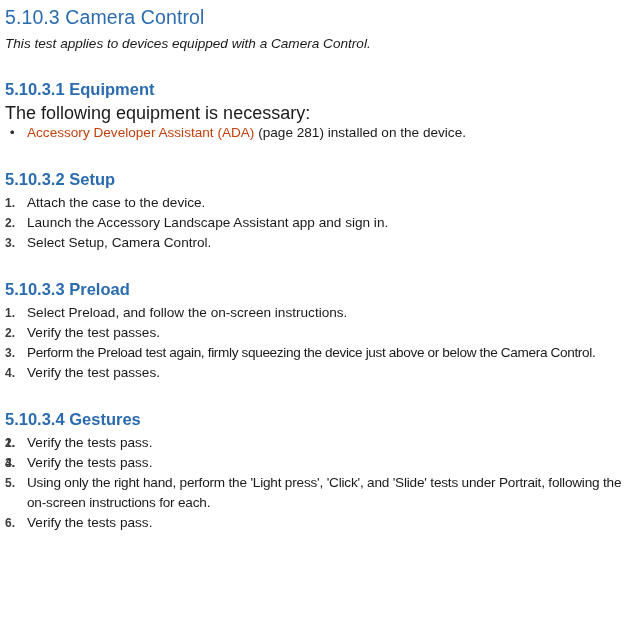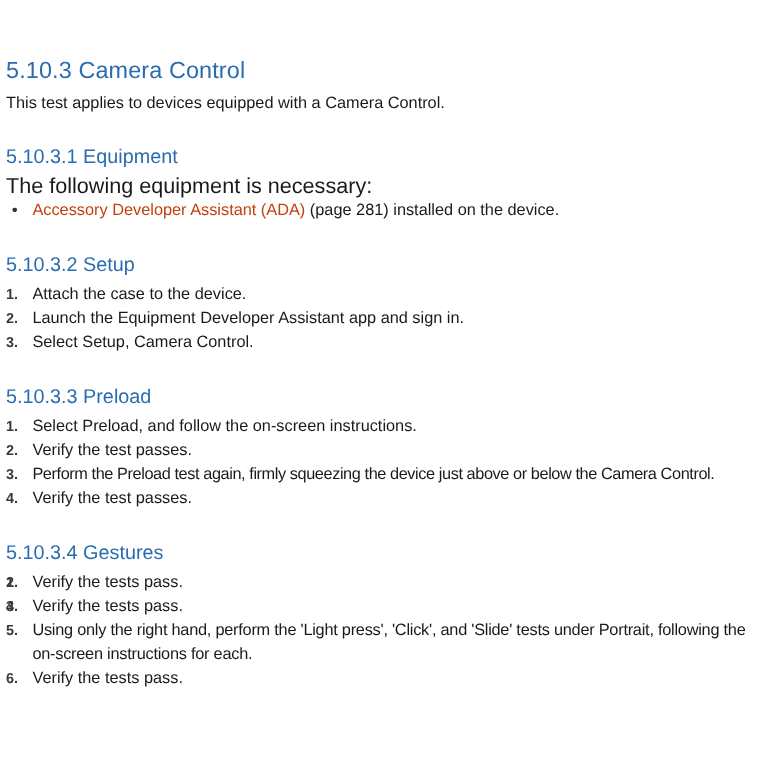--- a/index.html
+++ b/index.html
@@ -13,39 +13,39 @@
       overflow: hidden;
       font-family: "Liberation Sans", sans-serif;
       color: #1a1a1a;
       position: relative;
     }
     .page {
       position: absolute;
       left: 5px;
       top: 4px;
       width: 630px;
-      margin-top: 42px;
     }
     h1.section-title {
       margin: 0;
       font-size: 19.5px;
       font-weight: normal;
       color: #2b6cb0;
       line-height: 26px;
       letter-spacing: 0.1px;
     }
     .intro {
       margin: 4px 0 0 0;
       font-size: 13.6px;
       line-height: 20px;
+      font-style: italic;
     }
     h2.sub-title {
       margin: 0;
       font-size: 16.5px;
-      font-weight: normal;
+      font-weight: bold;
       color: #2b6cb0;
       line-height: 22px;
     }
     .sec {
       margin-top: 25px;
     }
     .sec-first {
       margin-top: 24px;
     }
     .para {
@@ -115,21 +115,21 @@
         <span class="bullet">•</span>
         <a class="link">Accessory Developer Assistant (ADA)</a><span> (page 281) installed on the device.</span>
       </li>
     </ul>
   </div>
 
   <div class="sec">
     <h2 class="sub-title">5.10.3.2 Setup</h2>
     <ol class="steps">
       <li><span class="num">1.</span><span>Attach the case to the device.</span></li>
-      <li><span class="num">2.</span><span>Launch the Equipment Developer Assistant app and sign in.</span></li>
+      <li><span class="num">2.</span><span>Launch the Accessory Landscape Assistant app and sign in.</span></li>
       <li><span class="num">3.</span><span>Select Setup, Camera Control.</span></li>
     </ol>
   </div>
 
   <div class="sec">
     <h2 class="sub-title">5.10.3.3 Preload</h2>
     <ol class="steps">
       <li><span class="num">1.</span><span>Select Preload, and follow the on-screen instructions.</span></li>
       <li><span class="num">2.</span><span>Verify the test passes.</span></li>
       <li style="letter-spacing:-0.35px;"><span class="num" style="letter-spacing:0;">3.</span><span>Perform the Preload test again, firmly squeezing the device just above or below the Camera Control.</span></li>

